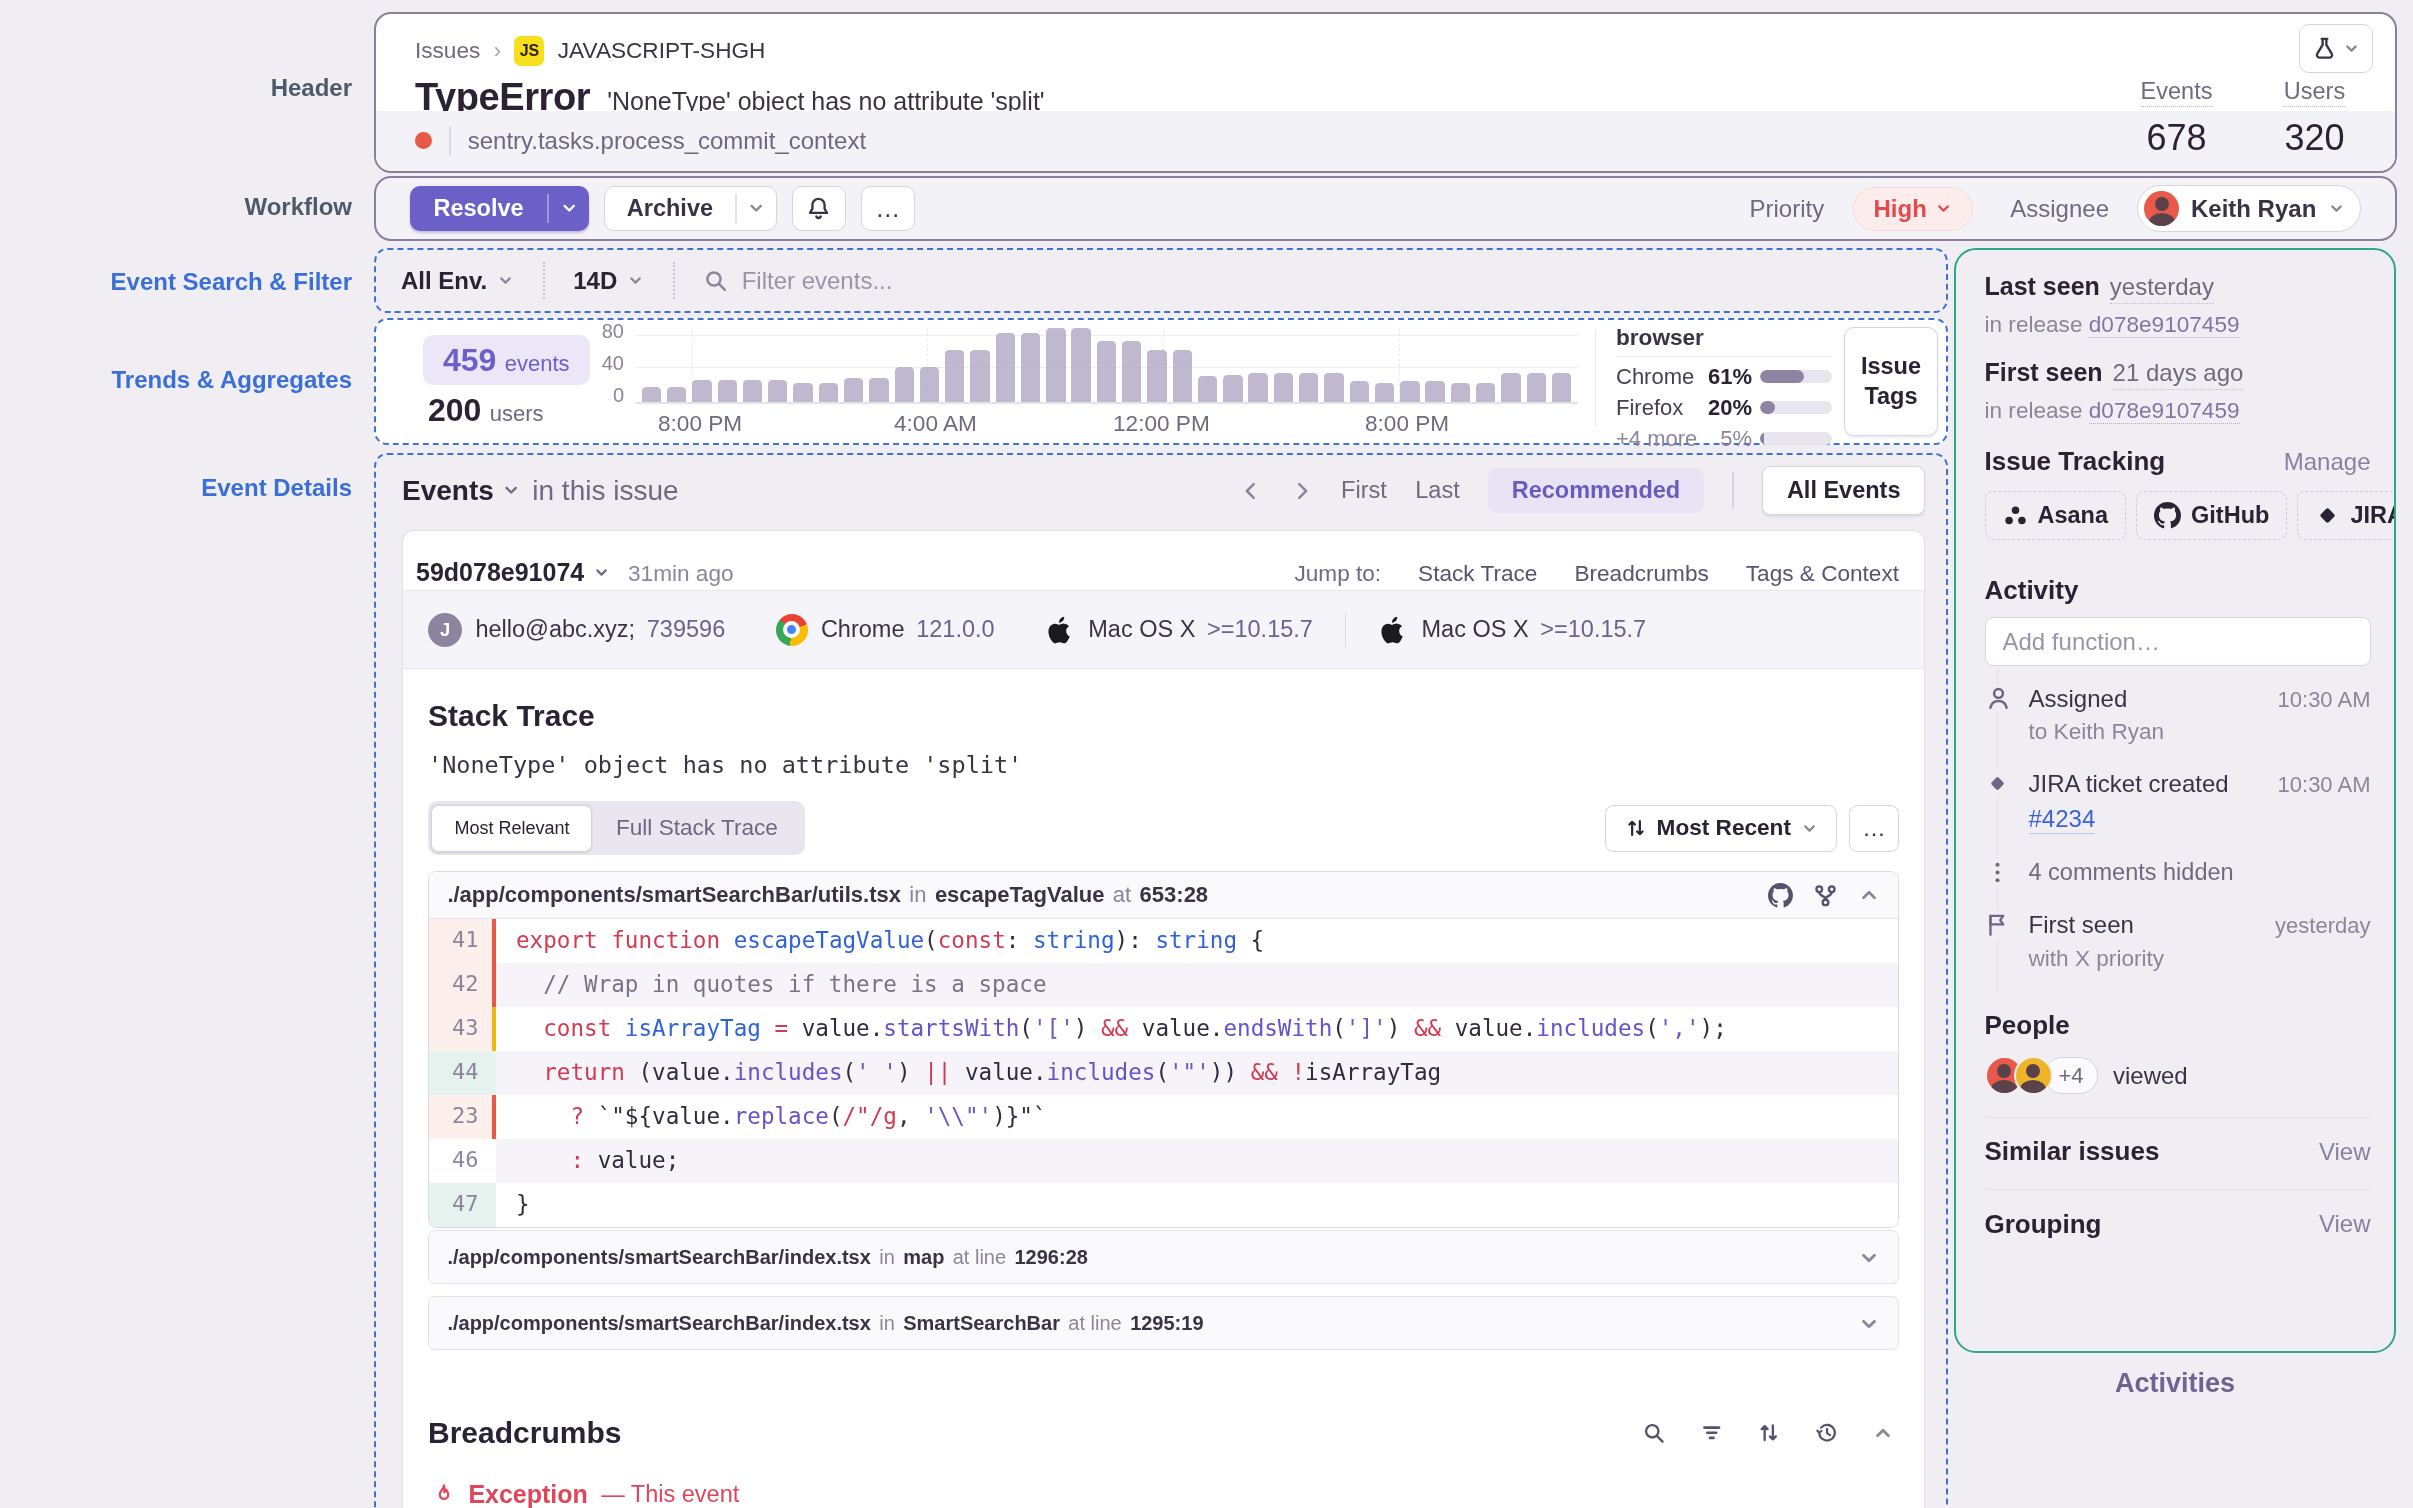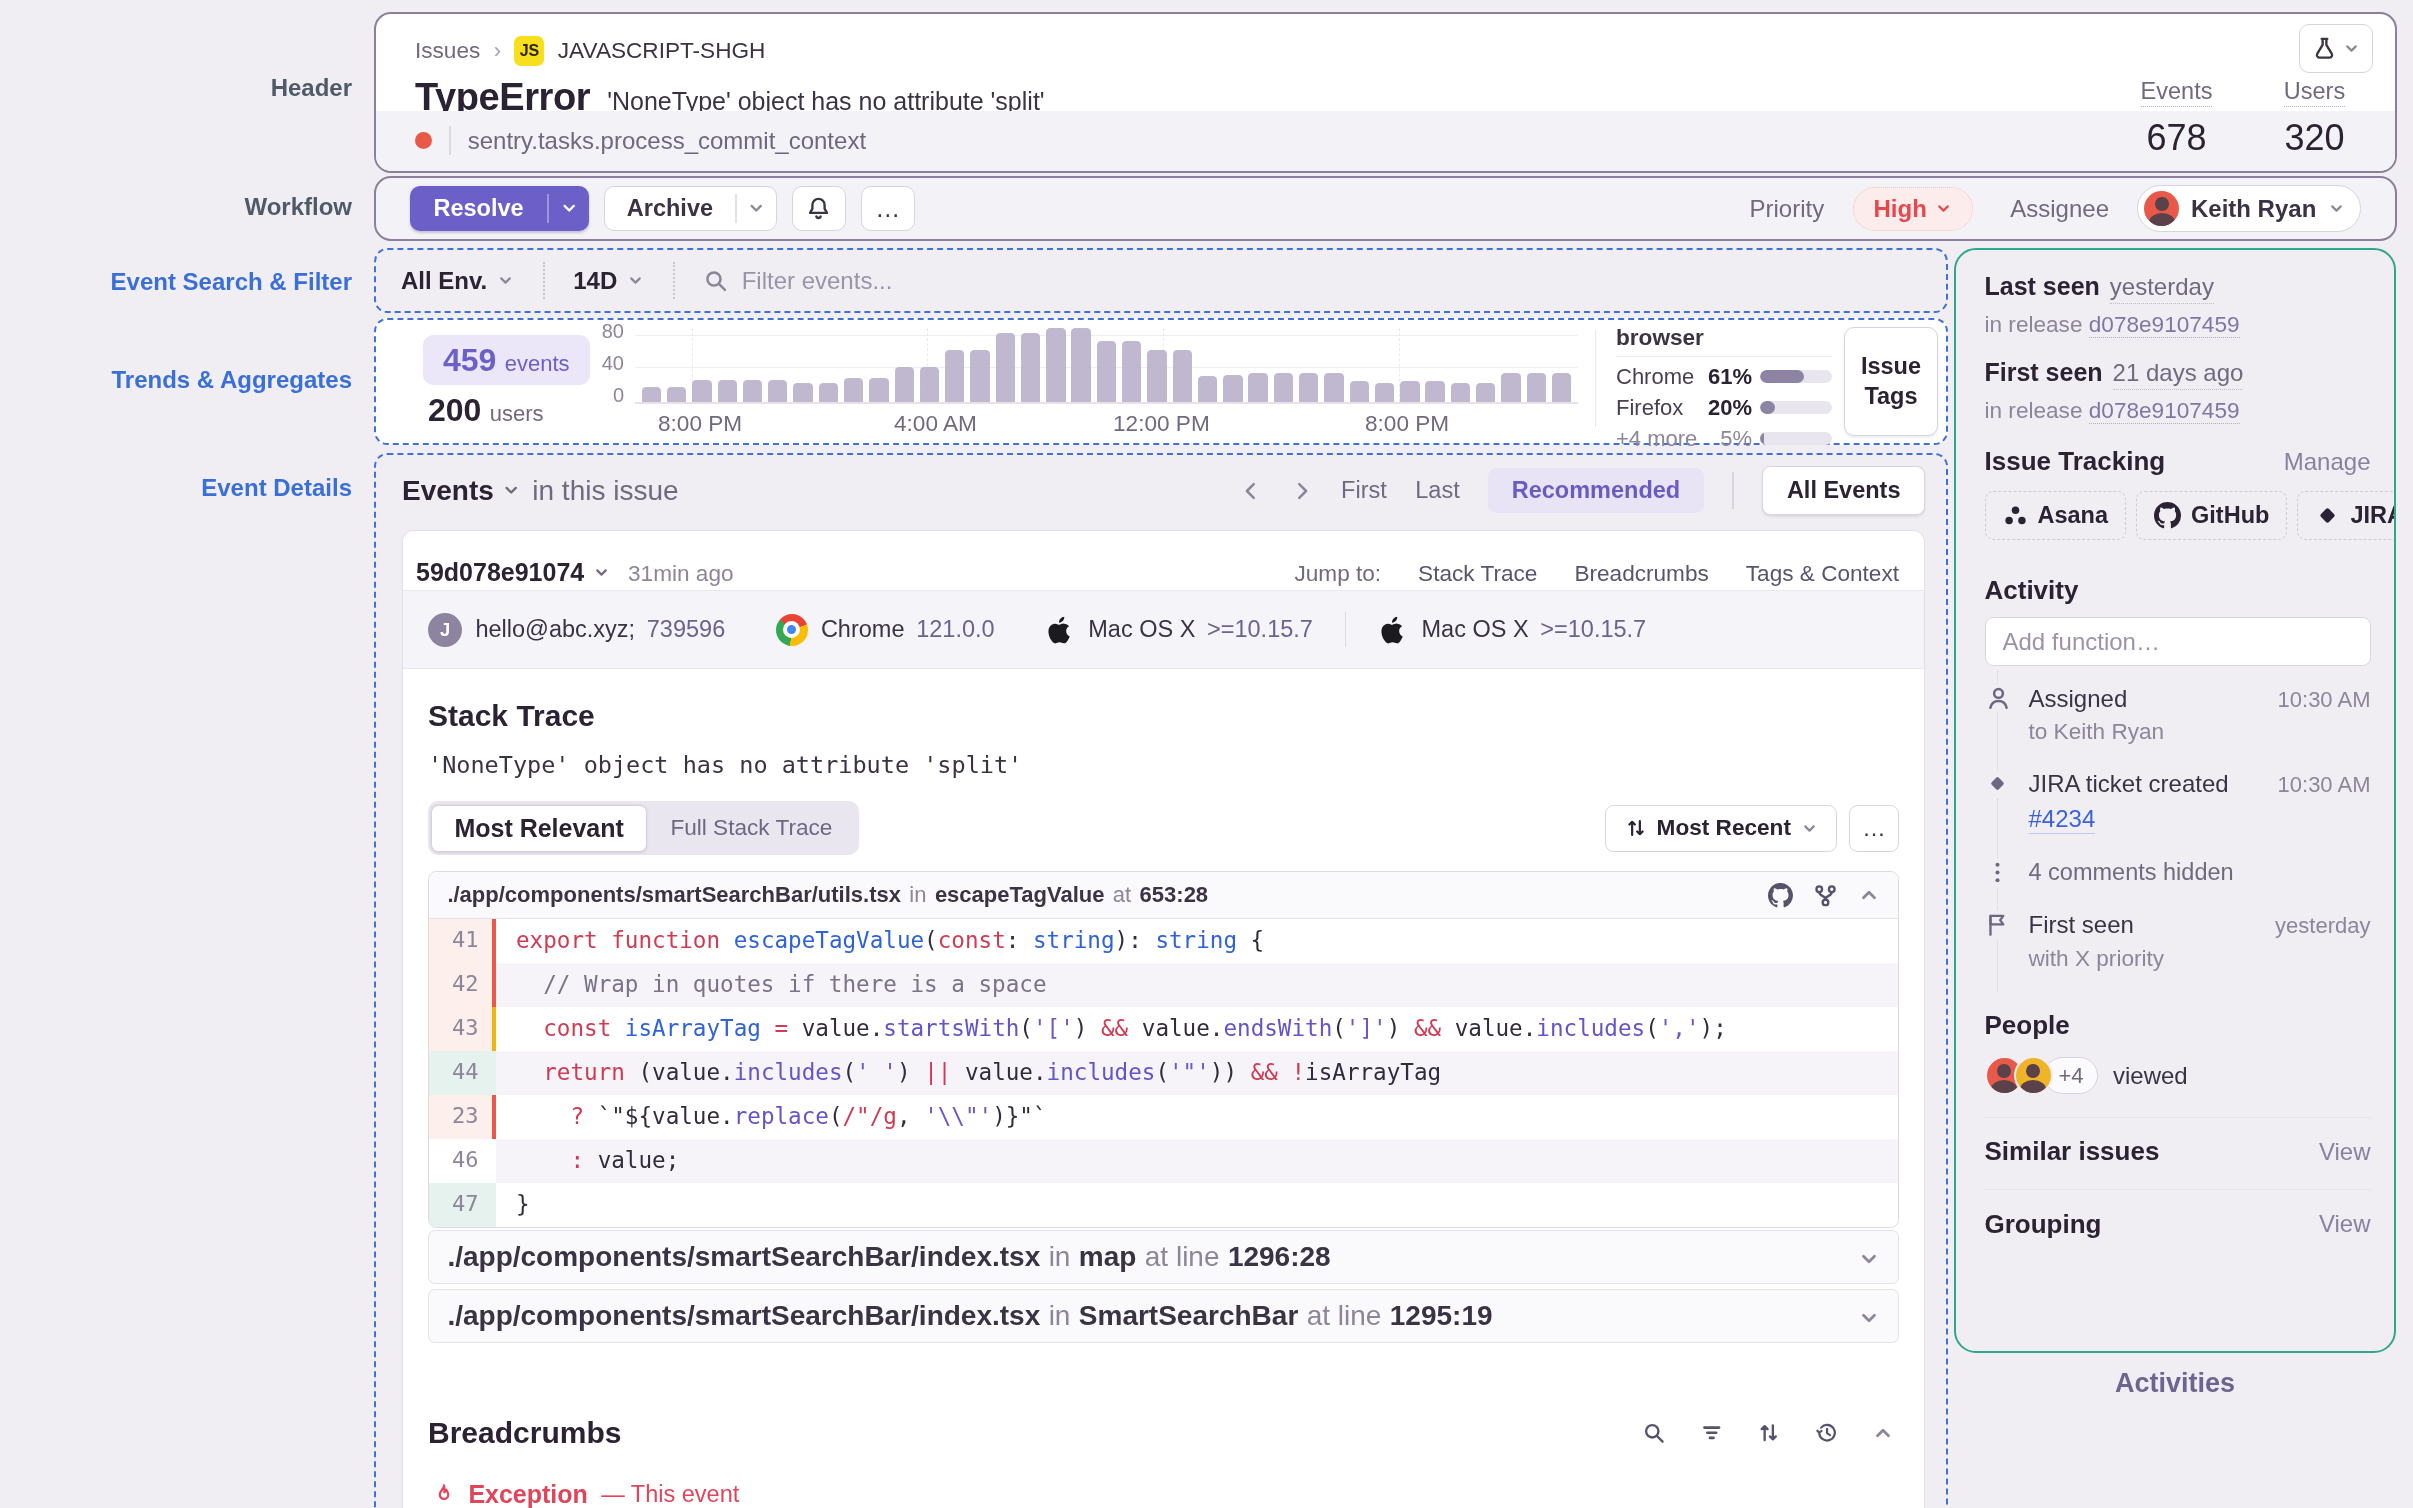--- a/index.html
+++ b/index.html
@@ -147,21 +147,21 @@
     background:conic-gradient(from -50deg,#ea4335 0 33%,#fbbc05 33% 66%,#34a853 66% 100%); }
   .chrome-icon::after { content:''; position:absolute; inset:7.5px; background:#4285f4; border:4.2px solid #fff; border-radius:50%; }
   .chip-vsep { width:1.7px; height:35px; background:#ddd8e3; margin:0 18.4px; }
   .gap28 { width:23.5px; }
 
   .st-heading { position:absolute; left:25px; top:168px; font-size:30px; font-weight:700; color:#2b2233; }
   .st-message { position:absolute; left:25px; top:220px; font-size:23.5px; color:#3a3344; }
   .tabs-row { position:absolute; left:25px; right:25px; top:270px; height:54px; display:flex; align-items:center; }
   .seg-control { display:flex; align-items:center; background:#e9e6ef; border-radius:10px; padding:3.4px; height:54px; }
   .seg-tab-active { background:#fff; border:1.7px solid #d6d1de; border-radius:7.5px; box-shadow:0 0.8px 2.5px rgba(40,30,60,.12);
-    padding:0 22px; height:47px; display:flex; align-items:center; font-size:25px; font-weight:700; color:#2b2233; }
+    padding:0 22px; height:47px; display:flex; align-items:center; font-size:18px; font-weight:400; color:#2b2233; }
   .seg-tab { padding:0 23.5px; height:47px; display:flex; align-items:center; font-size:22.6px; color:#6f6781; }
   .tabs-right { margin-left:auto; display:flex; align-items:center; gap:11.7px; }
   .btn-sort { display:flex; align-items:center; gap:10px; padding:0 18.4px; height:47px; background:#fff;
     border:1.7px solid #d8d3e0; border-radius:8.4px; font-size:22.6px; font-weight:600; color:#2b2233; }
   .btn-dots { width:50px; height:47px; background:#fff; border:1.7px solid #d8d3e0; border-radius:8.4px;
     display:flex; align-items:center; justify-content:center; color:#3a3344; font-size:23.5px; }
 
   .code-frame { position:absolute; left:25px; right:25px; top:340px; border:1.7px solid #ddd9e4; border-radius:8.4px; overflow:hidden; }
   .cf-header { height:47px; background:#faf9fc; border-bottom:1.7px solid #e4e1ea; display:flex; align-items:center;
     padding:0 18.4px; font-size:22px; }
@@ -175,22 +175,22 @@
     line-height:42px; font-family:"DejaVu Sans Mono",monospace; border-right:4.2px solid transparent; }
   .g-red { background:#fcefec; border-right-color:#e8594a; }
   .g-yellow { background:#fcefec; border-right-color:#efb713; }
   .g-teal { background:#e5f2ee; }
   .g-none { background:#fff; }
   .code { white-space:pre; font-family:"DejaVu Sans Mono",monospace; font-size:22.6px; line-height:42px; padding-left:20px; color:#322b3d; }
   .t-k,.t-o { color:#d03a52; } .t-f { color:#2f62d9; } .t-m { color:#6354c9; } .t-s { color:#6a58c8; }
   .t-c { color:#7b7289; } .t-p { color:#322b3d; }
 
   .frames-stack { position:absolute; left:25px; right:25px; top:699px; }
-  .frame-row { height:54px; background:#faf9fc; border:1.7px solid #e4e1ea; border-radius:6.7px; margin-bottom:5px;
-    display:flex; align-items:center; padding:0 18.4px; font-size:28px; }
+  .frame-row { height:54px; background:#faf9fc; border:1.7px solid #e4e1ea; border-radius:6.7px; margin-bottom:12px;
+    display:flex; align-items:center; padding:0 18.4px; font-size:20px; }
   .frame-chev { margin-left:auto; color:#8d8599; }
 
   .bc-heading { position:absolute; left:25px; top:885px; font-size:30px; font-weight:700; color:#2b2233; }
   .bc-icons { position:absolute; right:30px; top:890px; display:flex; align-items:center; gap:34px; color:#57516b; }
   .exc-row { position:absolute; left:28.5px; top:949px; display:flex; align-items:center; gap:13.4px; color:#e0455a; }
   .exc-label { font-size:25px; font-weight:700; }
   .exc-suffix { font-size:23.5px; }
 
   
   .sb-line1 { display:flex; align-items:baseline; gap:10px; margin-bottom:8.4px; }

